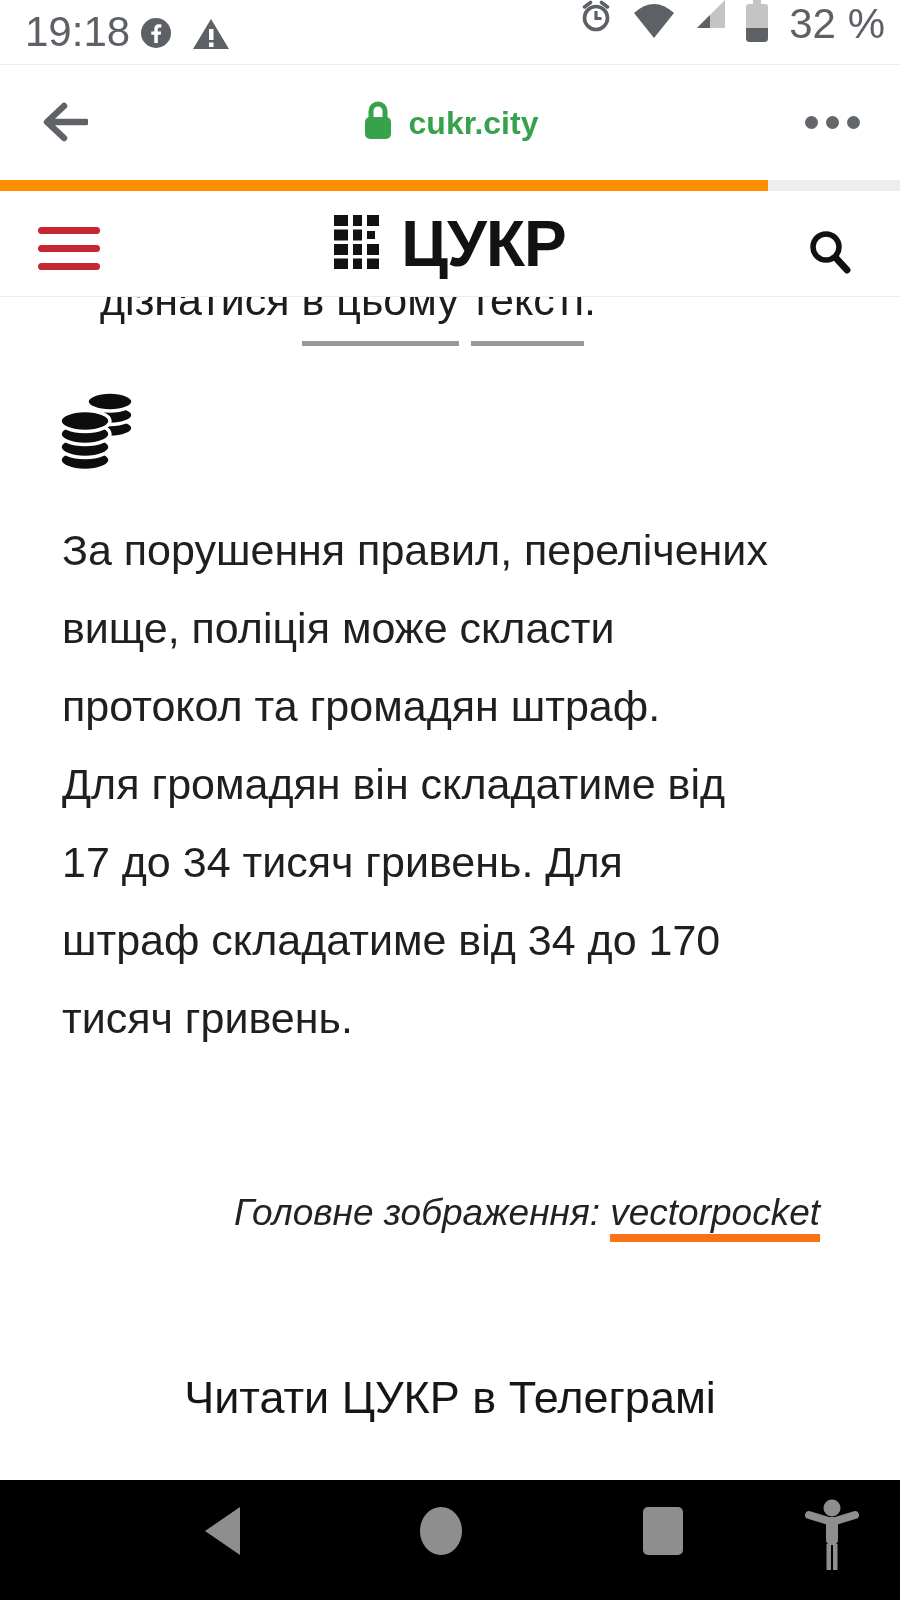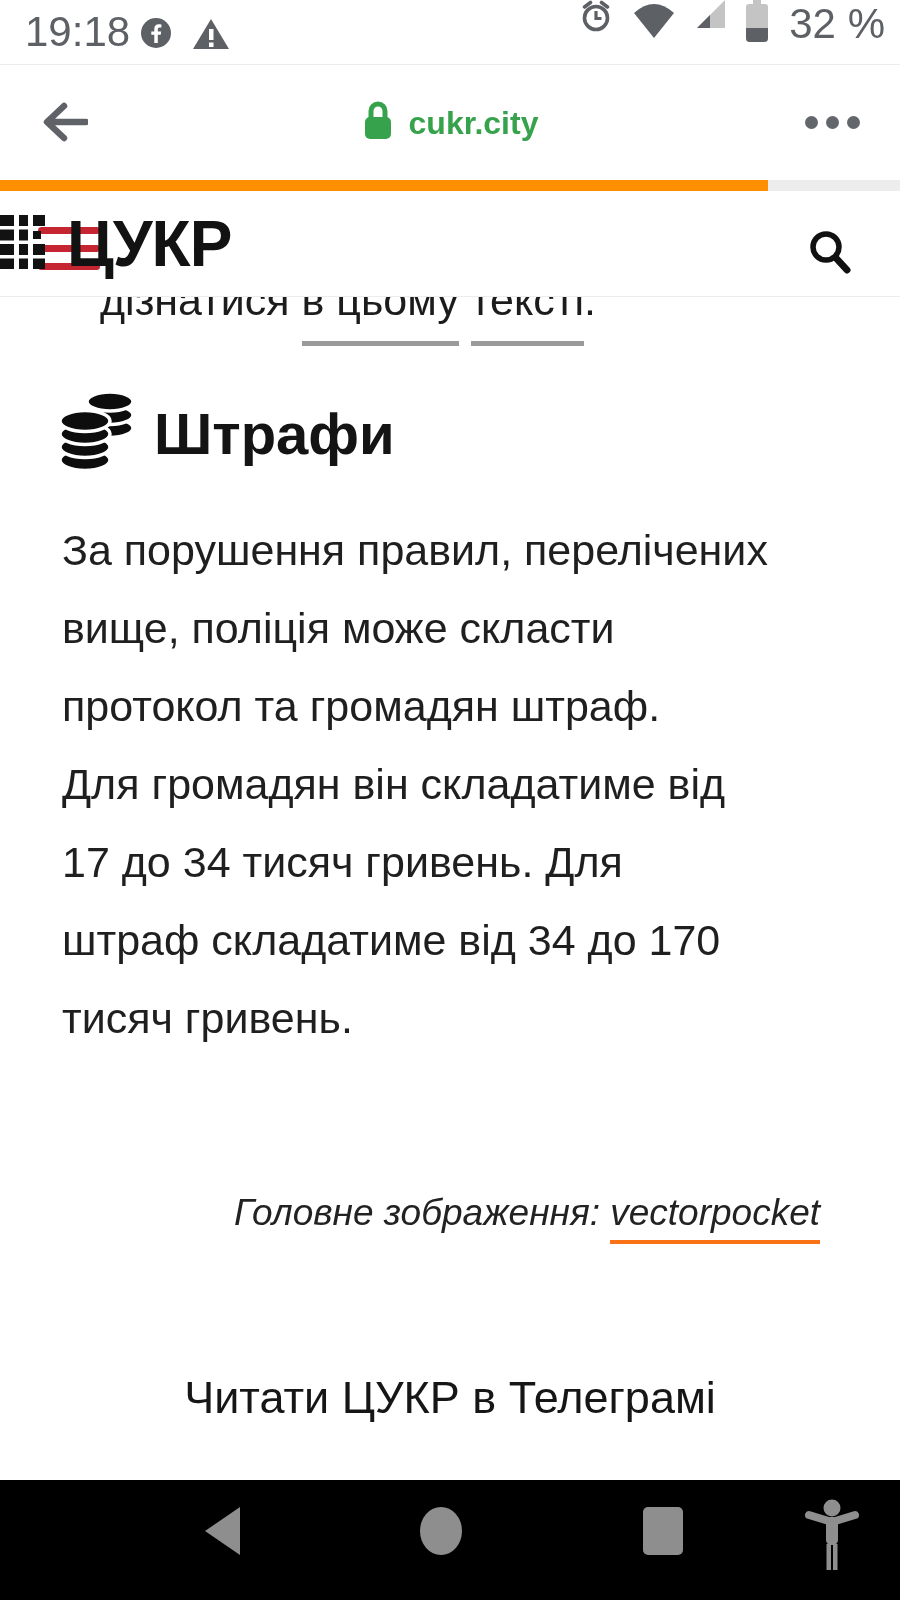--- a/index.html
+++ b/index.html
@@ -27,38 +27,38 @@
   
   .progress{position:absolute;top:180px;left:0;width:900px;height:11px;background:#ededed;}
   .progress-fill{height:11px;width:85.3%;background:#ff8f00;}
 
   
   .site-header{position:absolute;top:191px;left:0;width:900px;height:105px;background:#fff;
                z-index:2;border-bottom:1px solid #ececec;}
   .hamburger{position:absolute;left:38px;top:36px;width:62px;cursor:pointer;}
   .hamburger i{display:block;width:62px;height:7px;border-radius:4px;background:#c62532;margin-bottom:11px;}
   .logo{position:absolute;left:0;right:0;top:0;height:105px;display:flex;align-items:center;
-        justify-content:flex-start;gap:13px;}
+        justify-content:center;gap:13px;}
   .logo-text{font-size:64px;font-weight:700;letter-spacing:-1px;color:#121212;}
   .search-btn{position:absolute;right:44px;top:38px;cursor:pointer;}
 
   
   .cut-line{position:absolute;top:276px;left:100px;z-index:1;font-size:43px;line-height:49px;
             color:#1c1c1c;white-space:nowrap;}
   .cut-line .lnk{border-bottom:5px solid #9a9a9a;padding-bottom:17px;cursor:pointer;}
 
   .section-heading{position:absolute;top:388px;left:58px;display:flex;align-items:center;gap:16px;}
   .section-heading h2{margin:0;font-size:58px;font-weight:700;color:#141414;letter-spacing:0;}
 
   .body-text{position:absolute;top:511px;left:62px;}
   .body-text div{font-size:43px;line-height:78px;color:#1f1f1f;white-space:nowrap;}
 
   .caption{position:absolute;top:1192px;left:0;width:820px;text-align:right;font-style:italic;
            font-size:37px;color:#222;}
-  .caption .lnk{border-bottom:4px solid #f97316;padding-bottom:7px;cursor:pointer;}
+  .caption .lnk{border-bottom:8px solid #f97316;padding-bottom:1px;cursor:pointer;}
 
   .telegram-cta{position:absolute;top:1372px;left:0;width:900px;text-align:center;font-size:45px;
                 color:#161616;cursor:pointer;}
 
   
   .bottom-nav{position:absolute;top:1480px;left:0;width:900px;height:120px;background:#000;}
   .nav-ico{position:absolute;cursor:pointer;}
 </style>
 </head>
 <body>
@@ -183,21 +183,20 @@
           <ellipse cx="52" cy="40" rx="23" ry="9.5"></ellipse>
           <ellipse cx="52" cy="27" rx="23" ry="9.5"></ellipse>
           <ellipse cx="52" cy="13.5" rx="23" ry="9.5"></ellipse>
           <ellipse cx="27" cy="72" rx="25" ry="10.5"></ellipse>
           <ellipse cx="27" cy="59" rx="25" ry="10.5"></ellipse>
           <ellipse cx="27" cy="46" rx="25" ry="10.5"></ellipse>
           <ellipse cx="27" cy="33" rx="25" ry="10.5"></ellipse>
         </g>
       </svg>
     </span>
-    <h2>Штрафи</h2>
   </div>
 
   <div class="body-text">
     <div>За порушення правил, перелічених</div>
     <div>вище, поліція може скласти</div>
     <div>протокол та громадян штраф.</div>
     <div>Для громадян він складатиме від</div>
     <div>17 до 34 тисяч гривень. Для</div>
     <div>штраф складатиме від 34 до 170</div>
     <div>тисяч гривень.</div>

